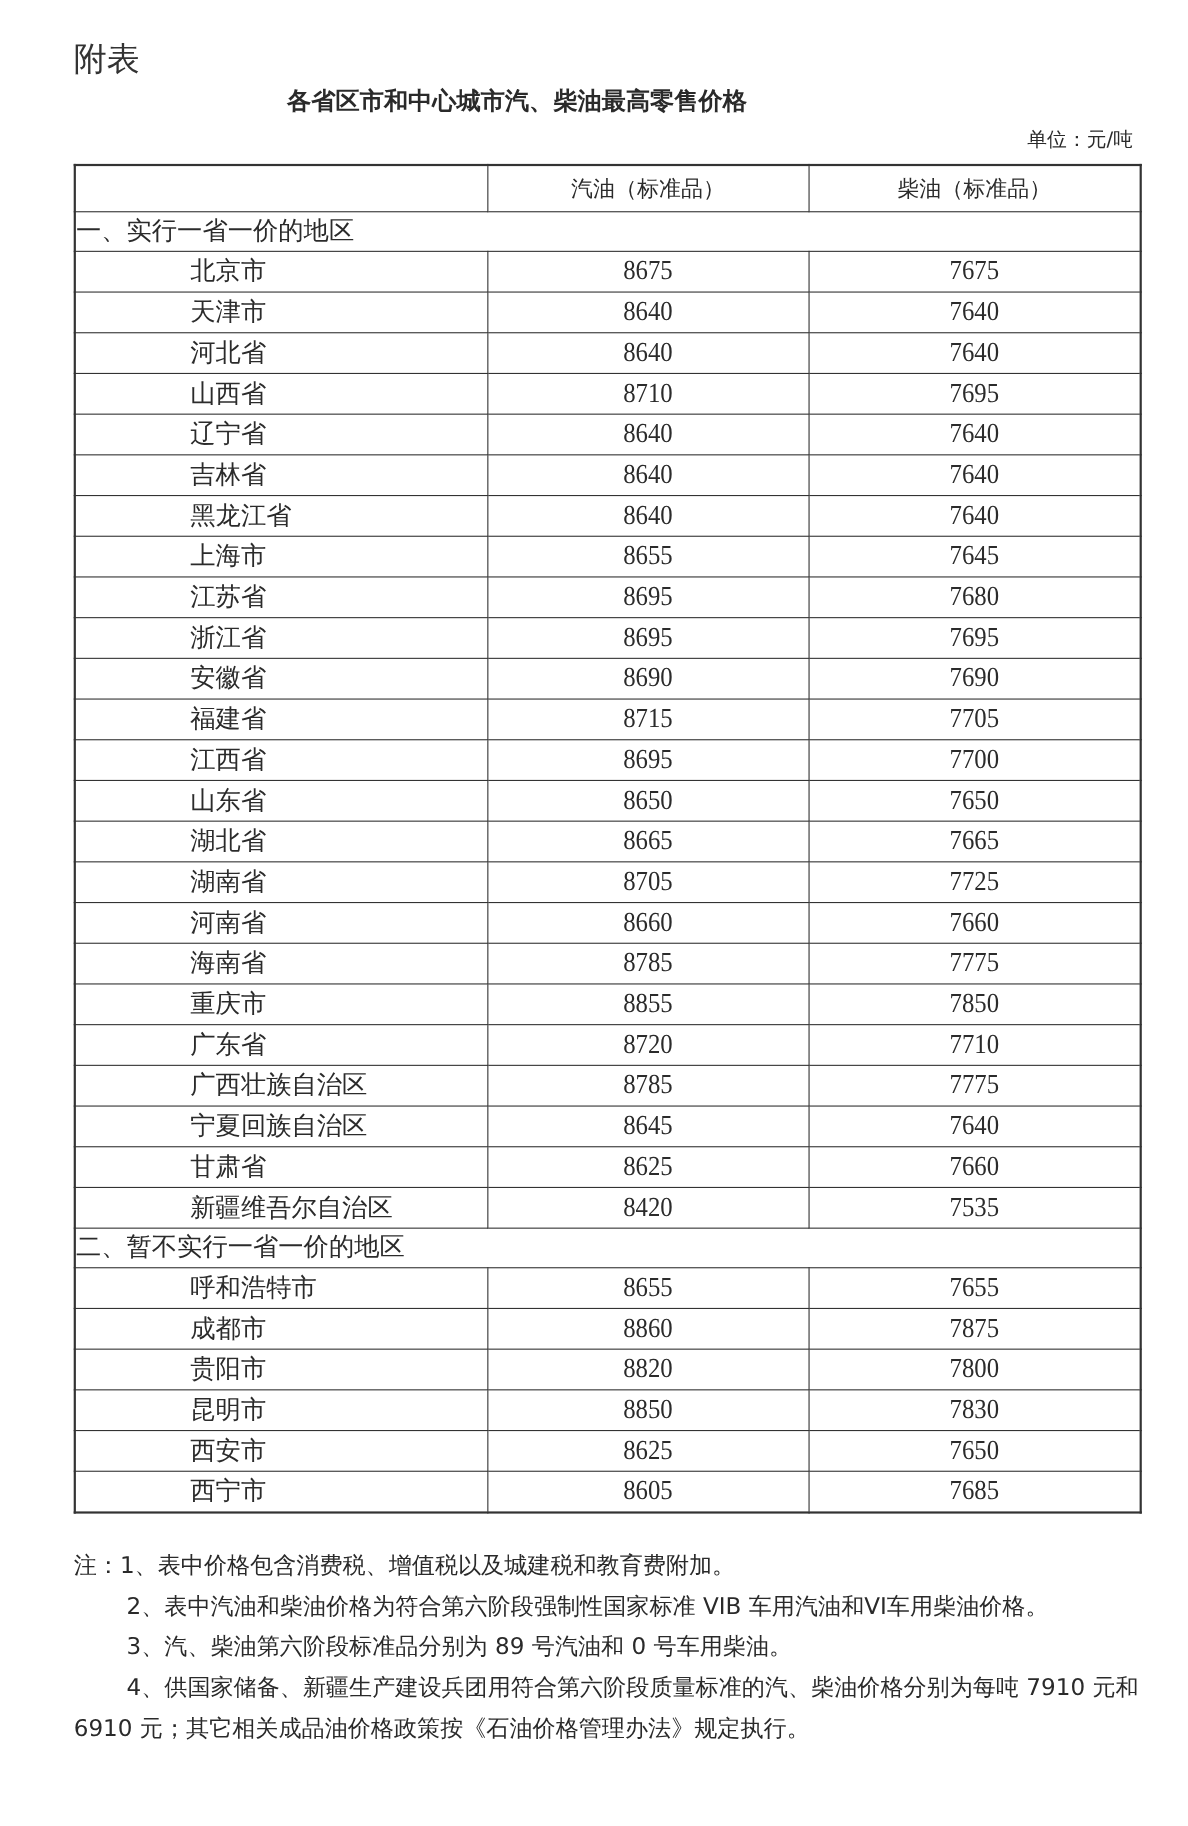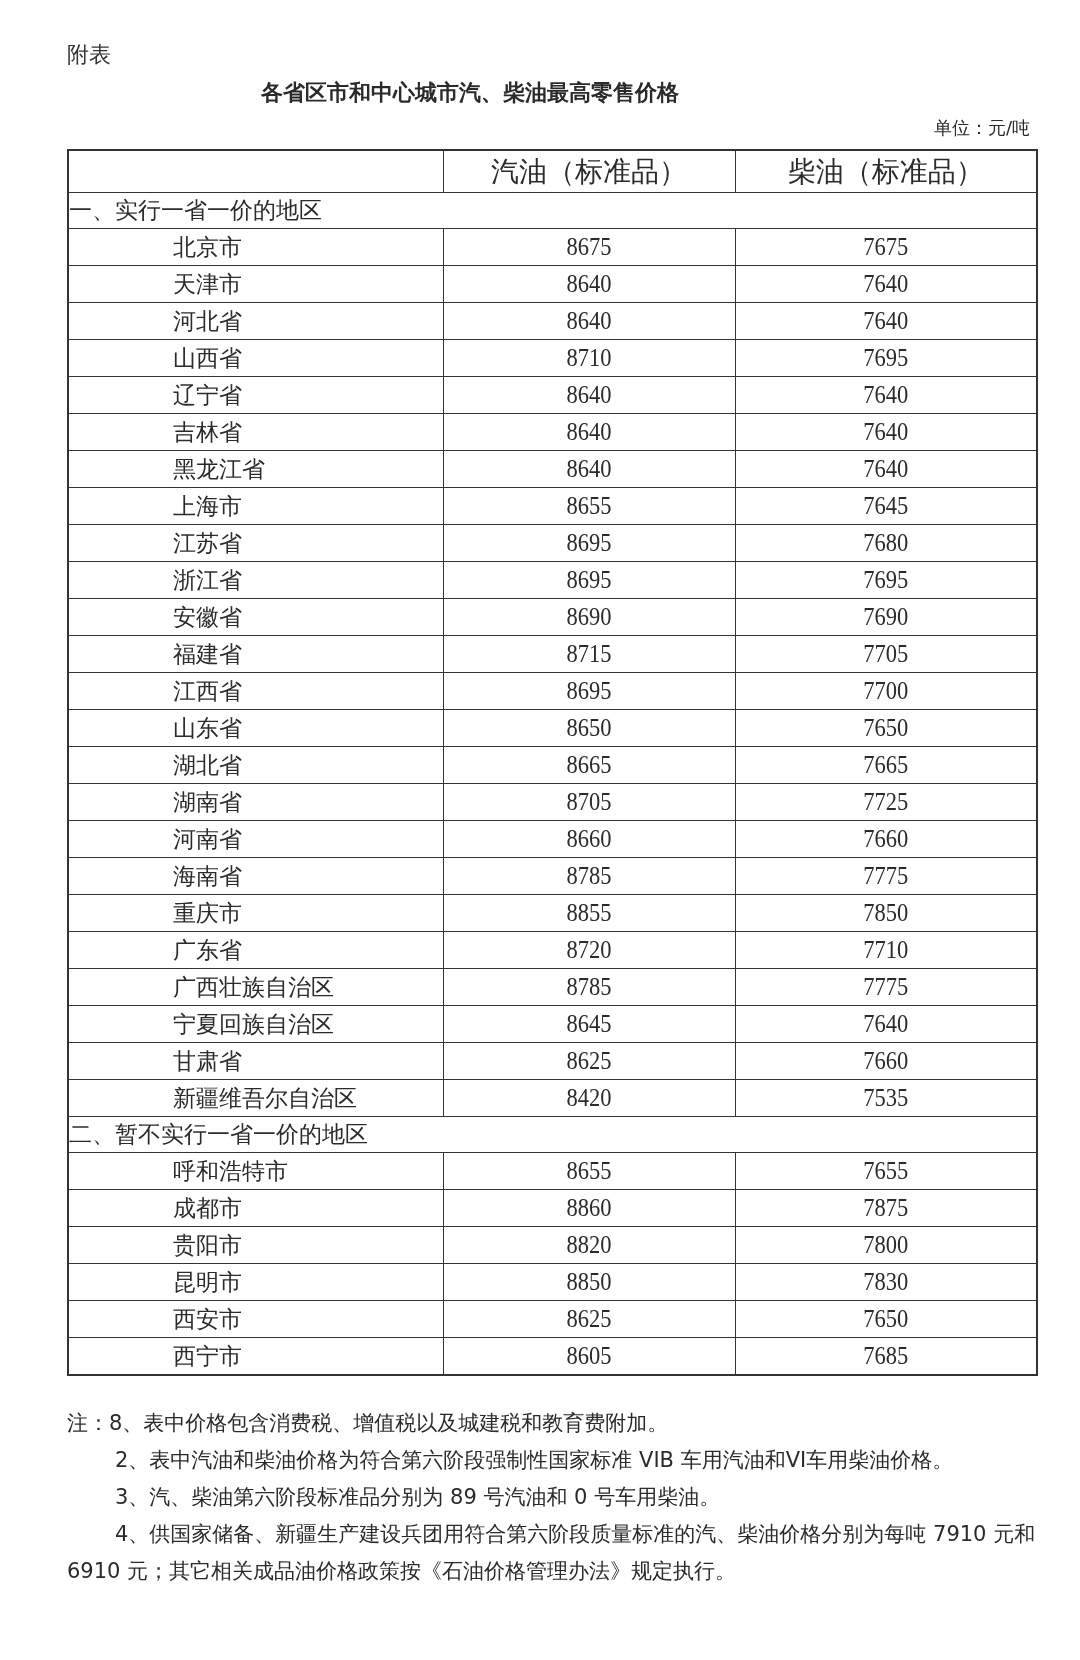--- a/index.html
+++ b/index.html
@@ -12,21 +12,21 @@
       height: 1660px;
       position: relative;
       overflow: hidden;
       font-family: "DejaVu Sans", "Liberation Sans", sans-serif;
       color: #222222;
     }
     .appendix-label {
       position: absolute;
       left: 67px;
       top: 40px;
-      font-size: 22px;
+      font-size: 30px;
       line-height: 30px;
       color: #333333;
     }
     .doc-title {
       position: absolute;
       left: 0;
       width: 940px;
       top: 77px;
       text-align: center;
       font-size: 22px;
@@ -63,21 +63,21 @@
       color: #2b2b2b;
       height: 36px;
       line-height: 36px;
       white-space: nowrap;
       overflow: hidden;
     }
     table.price-table tr.header-row th {
       height: 41px;
       line-height: 41px;
       text-align: center;
-      font-size: 28px;
+      font-size: 20px;
     }
     table.price-table tr.header-row th.blank { text-align: left; }
     table.price-table tr.section-row td {
       height: 35px;
       line-height: 35px;
       text-align: left;
       padding-left: 0;
       font-size: 23px;
       border-right: 1.6px solid #333333;
       margin-top: 20px;
@@ -283,17 +283,17 @@
       </tr>
       <tr>
         <td class="region">西宁市</td>
         <td class="num">8605</td>
         <td class="num">7685</td>
       </tr>
     </tbody>
 </table>
 
 <div class="notes">
-  <p>注：8、表中价格包含消费税、增值税以及城建税和教育费附加。</p>
+  <p>注：1、表中价格包含消费税、增值税以及城建税和教育费附加。</p>
   <p class="indent">2、表中汽油和柴油价格为符合第六阶段强制性国家标准 VIB 车用汽油和VI车用柴油价格。</p>
   <p class="indent">3、汽、柴油第六阶段标准品分别为 89 号汽油和 0 号车用柴油。</p>
   <p class="indent">4、供国家储备、新疆生产建设兵团用符合第六阶段质量标准的汽、柴油价格分别为每吨 7910 元和 6910 元；其它相关成品油价格政策按《石油价格管理办法》规定执行。</p>
 </div>
 
 </body></html>

